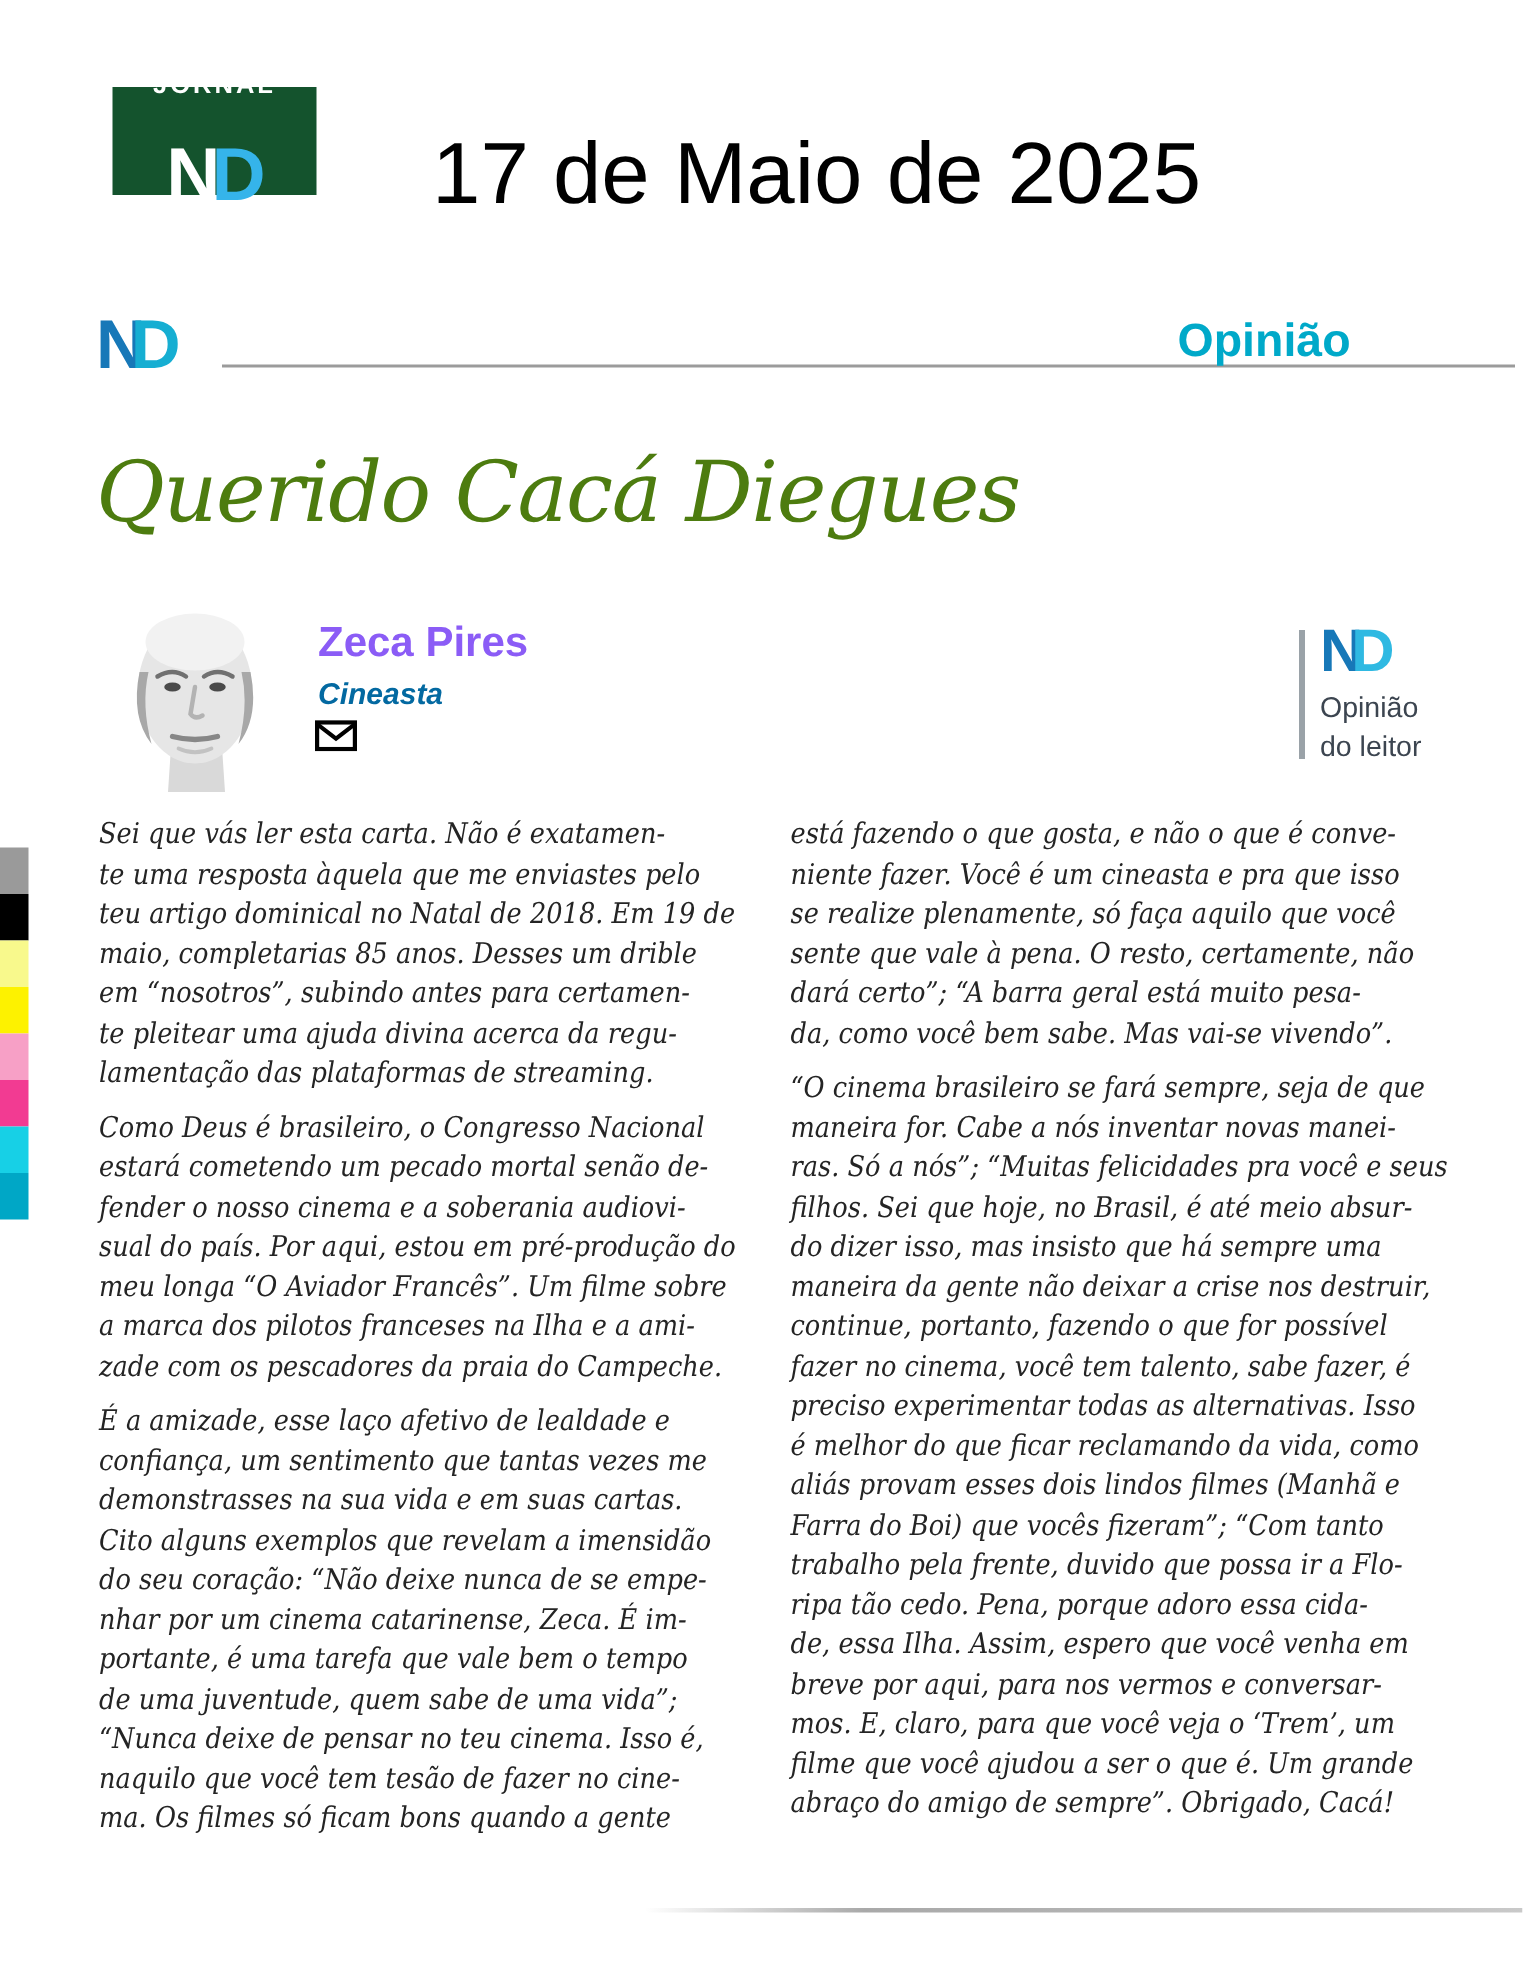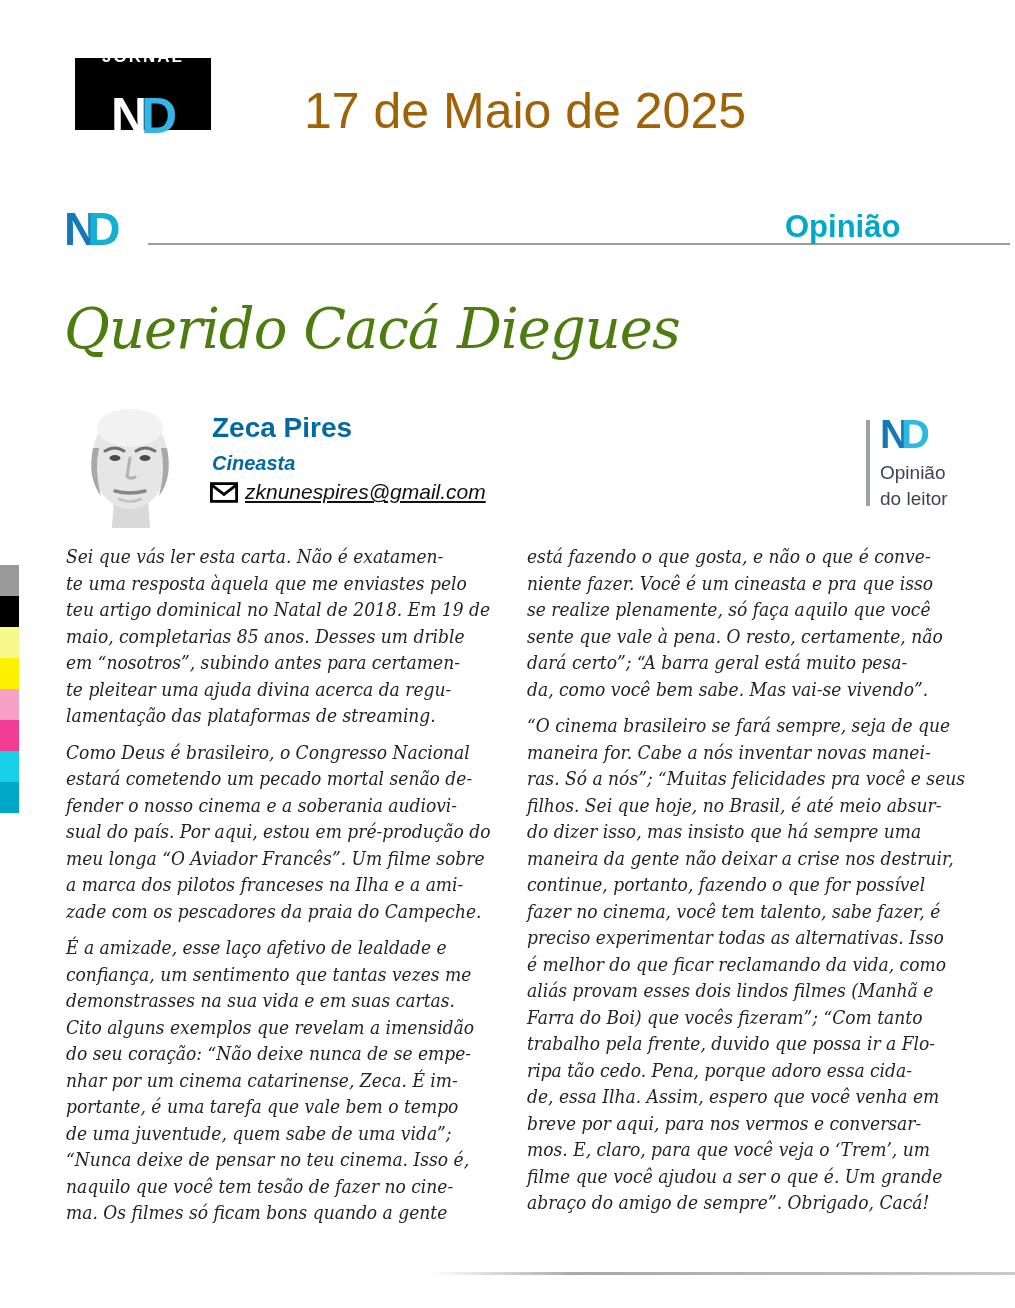--- a/index.html
+++ b/index.html
@@ -1,45 +1,45 @@
 <!DOCTYPE html>
 <html><head>
 <meta charset="utf-8">
 <style>
   html,body{margin:0;padding:0;background:#ffffff;}
   body{width:1015px;height:1308px;position:relative;font-family:"DejaVu Serif",serif;overflow:hidden;}
 
   
-  .mast-logo{position:absolute;left:75px;top:58px;width:136px;height:72px;background:#000000;
+  .mast-logo{position:absolute;left:75px;top:58px;width:136px;height:72px;background:#14532d;
     display:flex;flex-direction:column;align-items:center;justify-content:center;
     font-family:"Liberation Sans",sans-serif;font-weight:bold;gap:28px;}
   .mast-logo .row1{color:#ffffff;font-size:17px;letter-spacing:2px;line-height:1;}
   .mast-logo .row2{font-size:50px;line-height:.95;letter-spacing:-2px;}
   .mast-logo .row2 .n{color:#ffffff;}
   .mast-logo .row2 .d{color:#35b4ea;margin-left:-4px;}
-  .issue-date{position:absolute;left:304px;top:82px;font-family:"Liberation Sans",sans-serif;
-    font-size:50px;color:#a16207;}
+  .issue-date{position:absolute;left:288px;top:82px;font-family:"Liberation Sans",sans-serif;
+    font-size:58px;color:#000000;}
 
   
   .sec-logo{position:absolute;left:64px;top:206px;font-family:"Liberation Sans",sans-serif;
     font-weight:bold;font-size:46px;letter-spacing:-3px;line-height:1;}
   .sec-logo .n{color:#1778b8;}
   .sec-logo .d{color:#16aed2;margin-left:-7px;}
   .sec-line{position:absolute;left:148px;top:243px;width:862px;height:2px;background:#9b9b9b;}
   .sec-label{position:absolute;left:785px;top:209px;font-family:"Liberation Sans",sans-serif;
     font-weight:bold;font-size:31px;color:#00a9c9;letter-spacing:0;}
 
   
   .article-title{position:absolute;left:64px;top:296px;font-style:italic;font-size:56px;
     color:#4d7c0f;letter-spacing:-1px;}
 
   
   .author-photo{position:absolute;left:78px;top:398px;width:104px;height:130px;}
   .author-name{position:absolute;left:212px;top:412px;font-family:"Liberation Sans",sans-serif;
-    font-weight:bold;font-size:28px;color:#0369a1;}
+    font-weight:bold;font-size:28px;color:#8b5cf6;}
   .author-role{position:absolute;left:212px;top:452px;font-family:"Liberation Sans",sans-serif;
     font-weight:bold;font-style:italic;font-size:20px;color:#0369a1;}
   .author-email-row{position:absolute;left:210px;top:480px;display:flex;align-items:center;gap:7px;}
   .author-email-row svg{display:block;}
   .author-email{font-family:"Liberation Sans",sans-serif;font-style:italic;font-size:21px;
     color:#111;text-decoration:underline;}
   a.author-email{color:#111;}
 
   
   .badge{position:absolute;left:866px;top:414px;}
@@ -96,21 +96,20 @@
   <path d="M37 93 Q52 97 67 93" stroke="#878787" stroke-width="3.5" fill="none" stroke-linecap="round"></path>
   <path d="M41 101 Q52 106 63 101" stroke="#c2c2c2" stroke-width="2.5" fill="none" stroke-linecap="round"></path>
 </svg>
 <div class="author-name">Zeca Pires</div>
 <div class="author-role">Cineasta</div>
 <div class="author-email-row">
   <svg width="28" height="21" viewBox="0 0 30 22" aria-hidden="true">
     <rect x="1.5" y="1.5" width="27" height="19" fill="none" stroke="#000" stroke-width="3"></rect>
     <path d="M2 3 L15 13 L28 3" fill="none" stroke="#000" stroke-width="3"></path>
   </svg>
-  <a href="#" class="author-email">zknunespires@gmail.com</a>
 </div>
 
 <div class="badge">
   <div class="bar"></div>
   <div class="nd"><span class="n">N</span><span class="d">D</span></div>
   <div class="txt"><span>Opinião</span><br><span>do leitor</span></div>
 </div>
 
 <div class="col col-left">
   <p>Sei que vás ler esta carta. Não é exatamen-

